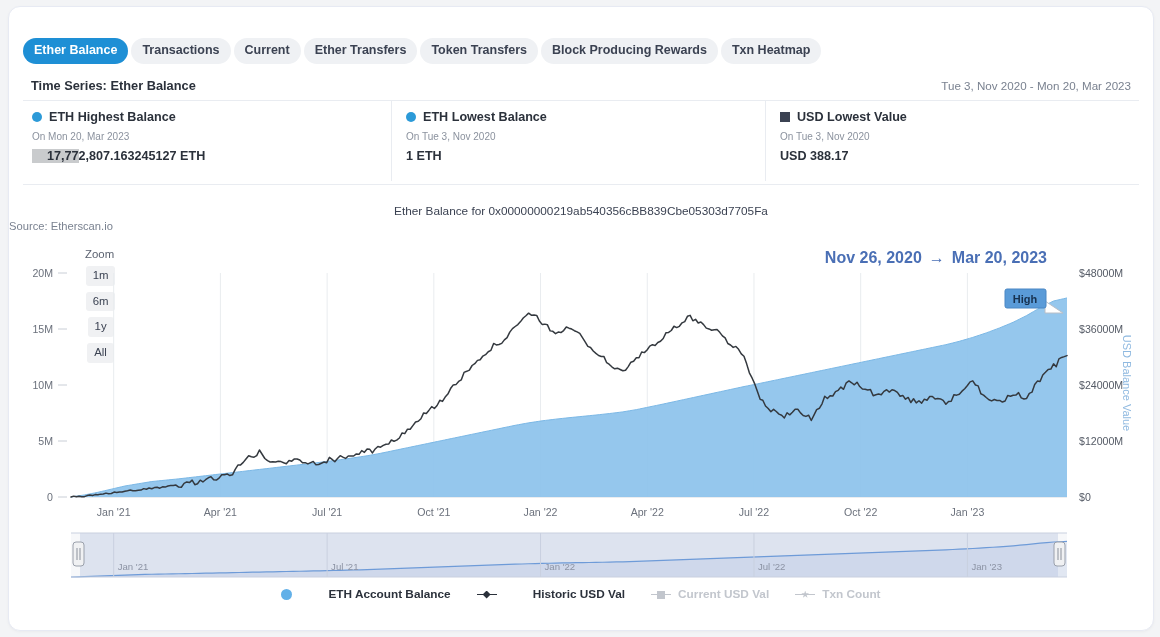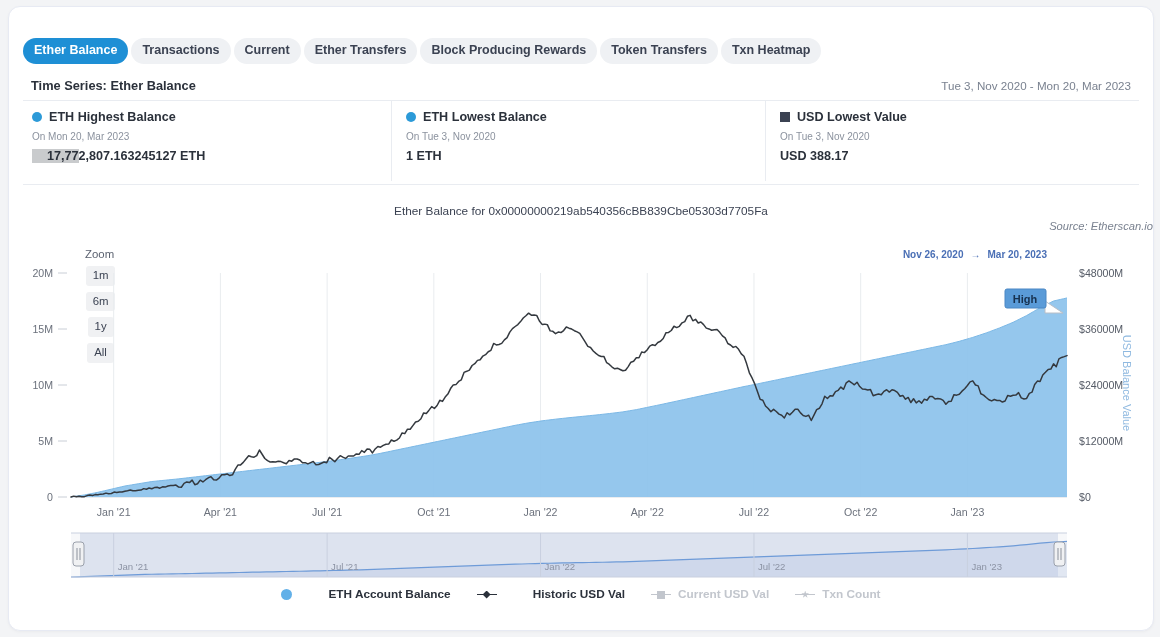--- a/index.html
+++ b/index.html
@@ -74,37 +74,37 @@
     height: 1px; background: #e9ecf1;
   }
 
   
   #chart-title {
     position: absolute; left: 0; right: 0; top: 197px;
     text-align: center; font-size: 11.8px; color: #3b4252;
   }
   #chart-source {
     position: absolute; left: 0; right: 0; top: 213px;
-    text-align: right; font-size: 11.2px; color: #7a8290; font-style: italic;
+    text-align: left; font-size: 11.2px; color: #7a8290;
   }
 
   
   #rangesel {
     position: absolute; left: 76px; top: 241px;
     display: flex; align-items: center; gap: 6px; flex-direction: column;
   }
   #rangesel .lbl { font-size: 11.4px; color: #5b6270; margin-right: 2px; }
   .rbtn {
     font-size: 11.4px; color: #3b4252; background: #f0f1f3;
     border: none; border-radius: 3px; padding: 3px 7px;
     cursor: pointer; line-height: 1.2;
   }
   #inputdates {
     position: absolute; right: 106px; top: 242px;
-    font-size: 10px; font-weight: 700; color: #4a6fb5;
+    font-size: 16px; font-weight: 700; color: #4a6fb5;
     display: flex; align-items: center; gap: 7px;
     white-space: nowrap;
   }
   #inputdates .arrow { font-weight: 400; color: #4a6fb5; }
 
   
   #plot { position: absolute; left: 0; top: 258px; width: 1146px; height: 320px; }
   #plot svg { display: block; }
 
   .axtxt { font-family: "Liberation Sans", sans-serif; font-size: 10.6px; fill: #6b717c; }
@@ -133,22 +133,22 @@
 </head>
 <body>
 
 <div id="card">
 
   <div id="tabs">
     <button class="tab active">Ether Balance</button>
     <button class="tab">Transactions</button>
     <button class="tab">Current</button>
     <button class="tab">Ether Transfers</button>
+    <button class="tab">Token Transfers</button>
     <button class="tab">Block Producing Rewards</button>
-    <button class="tab">Token Transfers</button>
     <button class="tab">Txn Heatmap</button>
   </div>
 
   <div id="ts-title">Time Series: Ether Balance</div>
   <div id="ts-range">Tue 3, Nov 2020 - Mon 20, Mar 2023</div>
   <div id="hr-top"></div>
 
   <div id="stats">
 
     <div class="stat">

